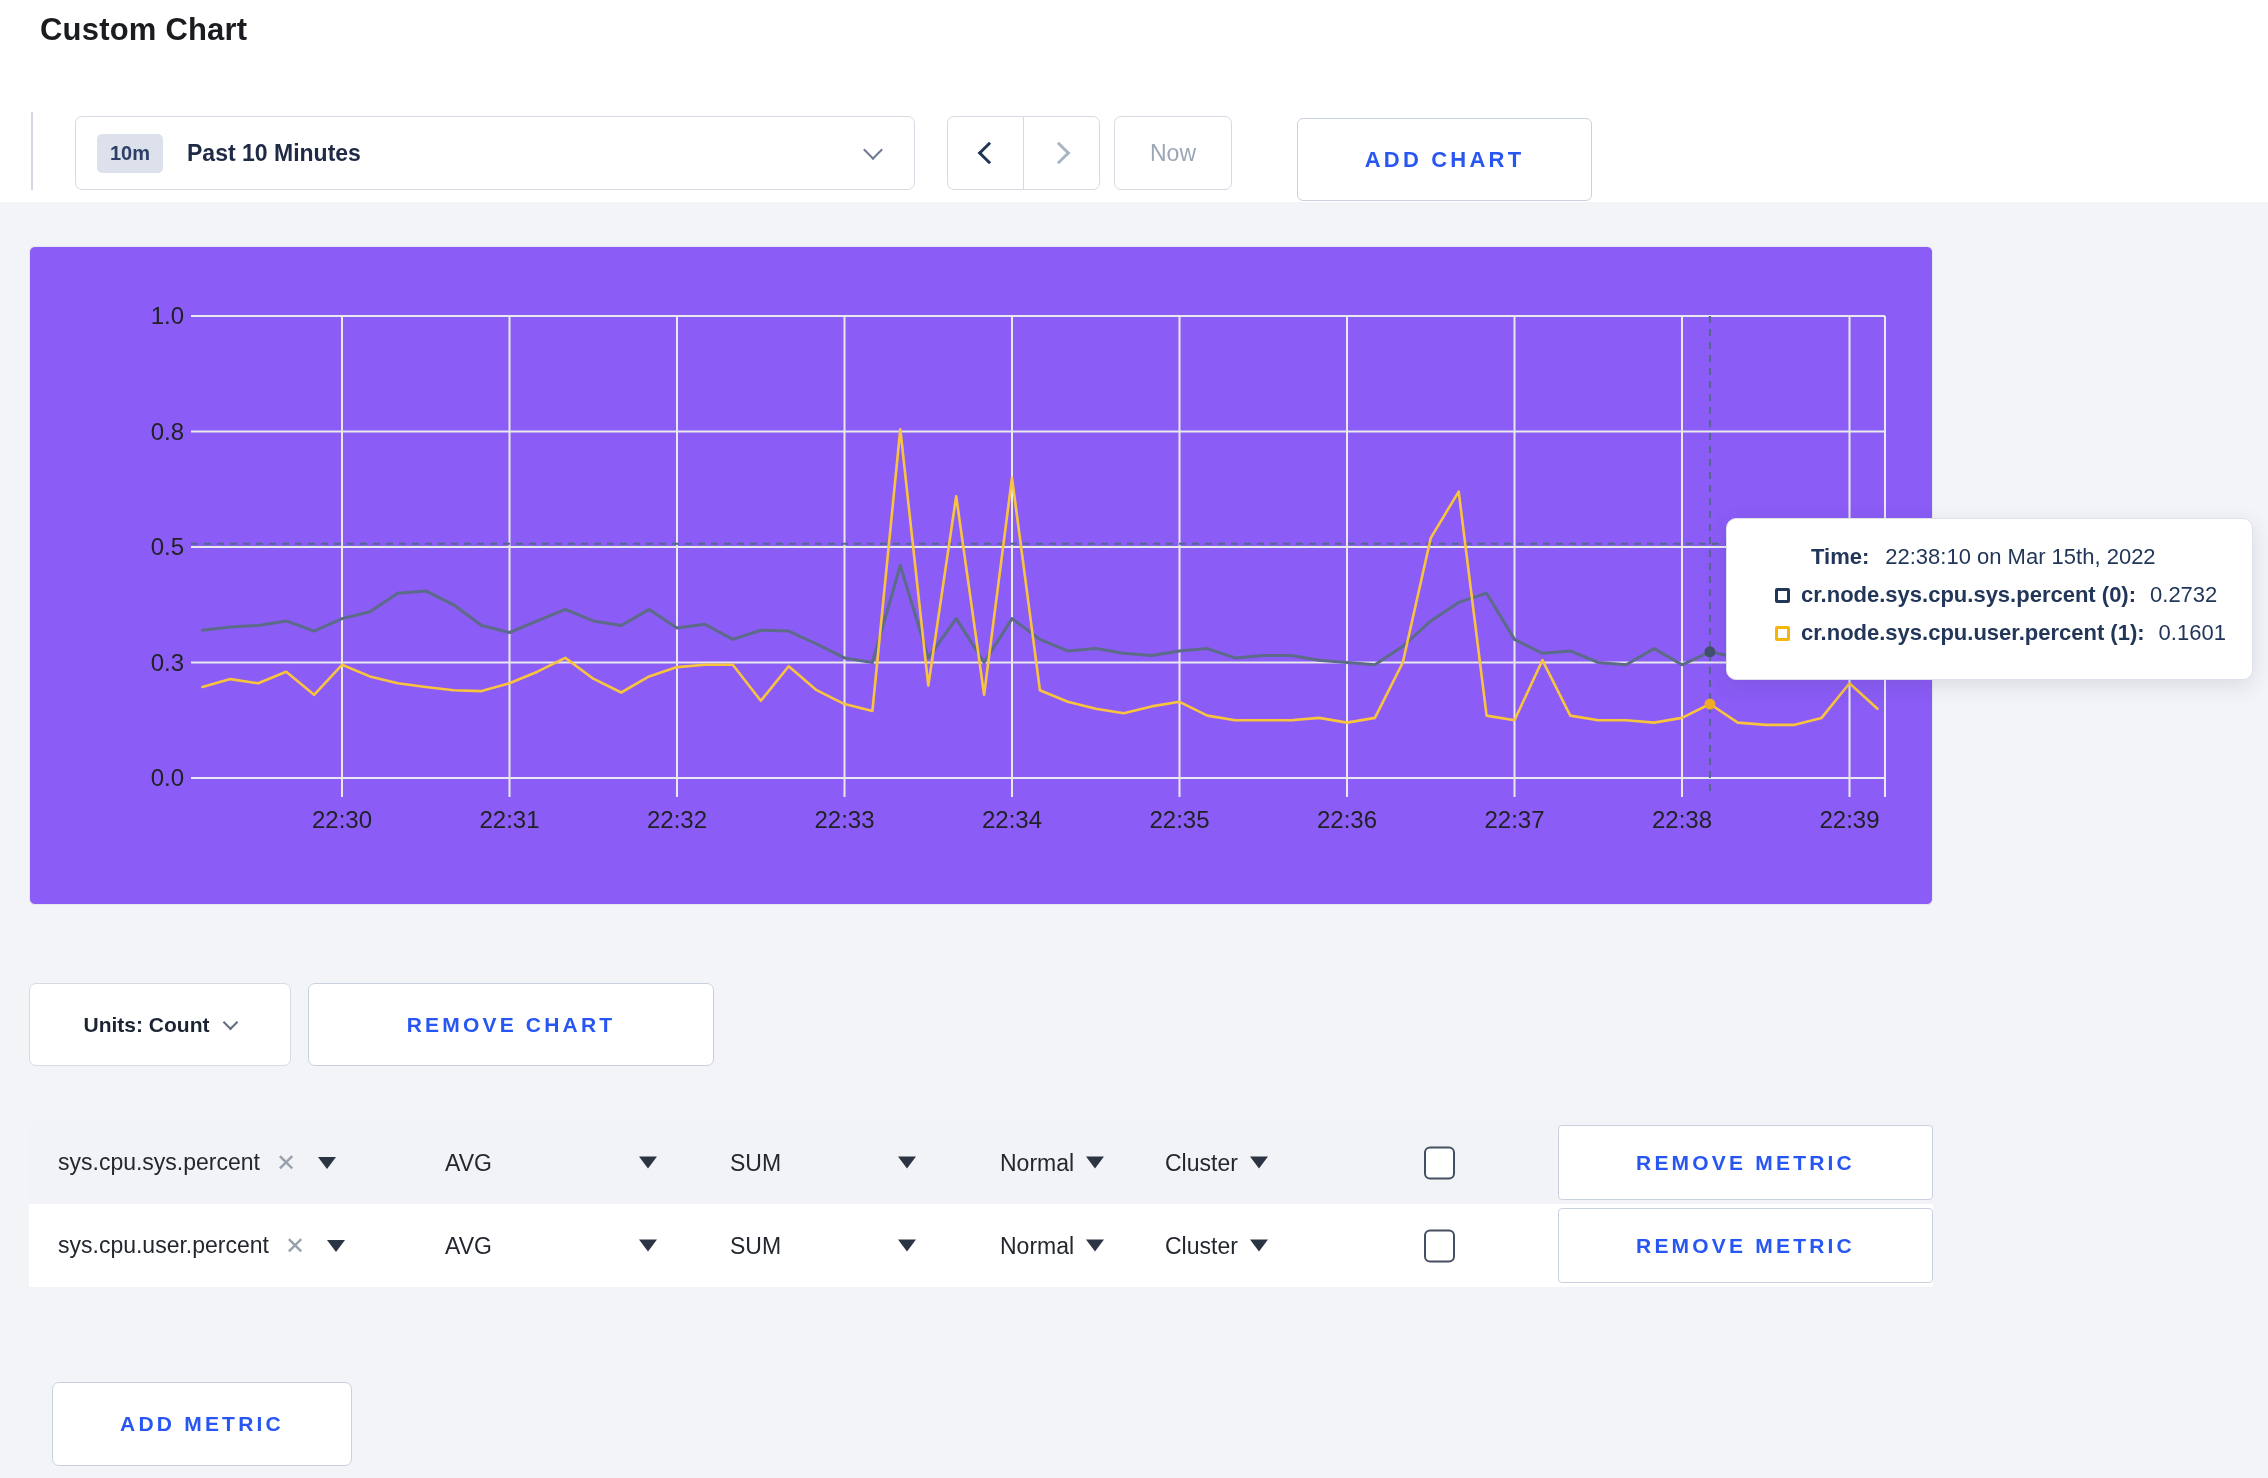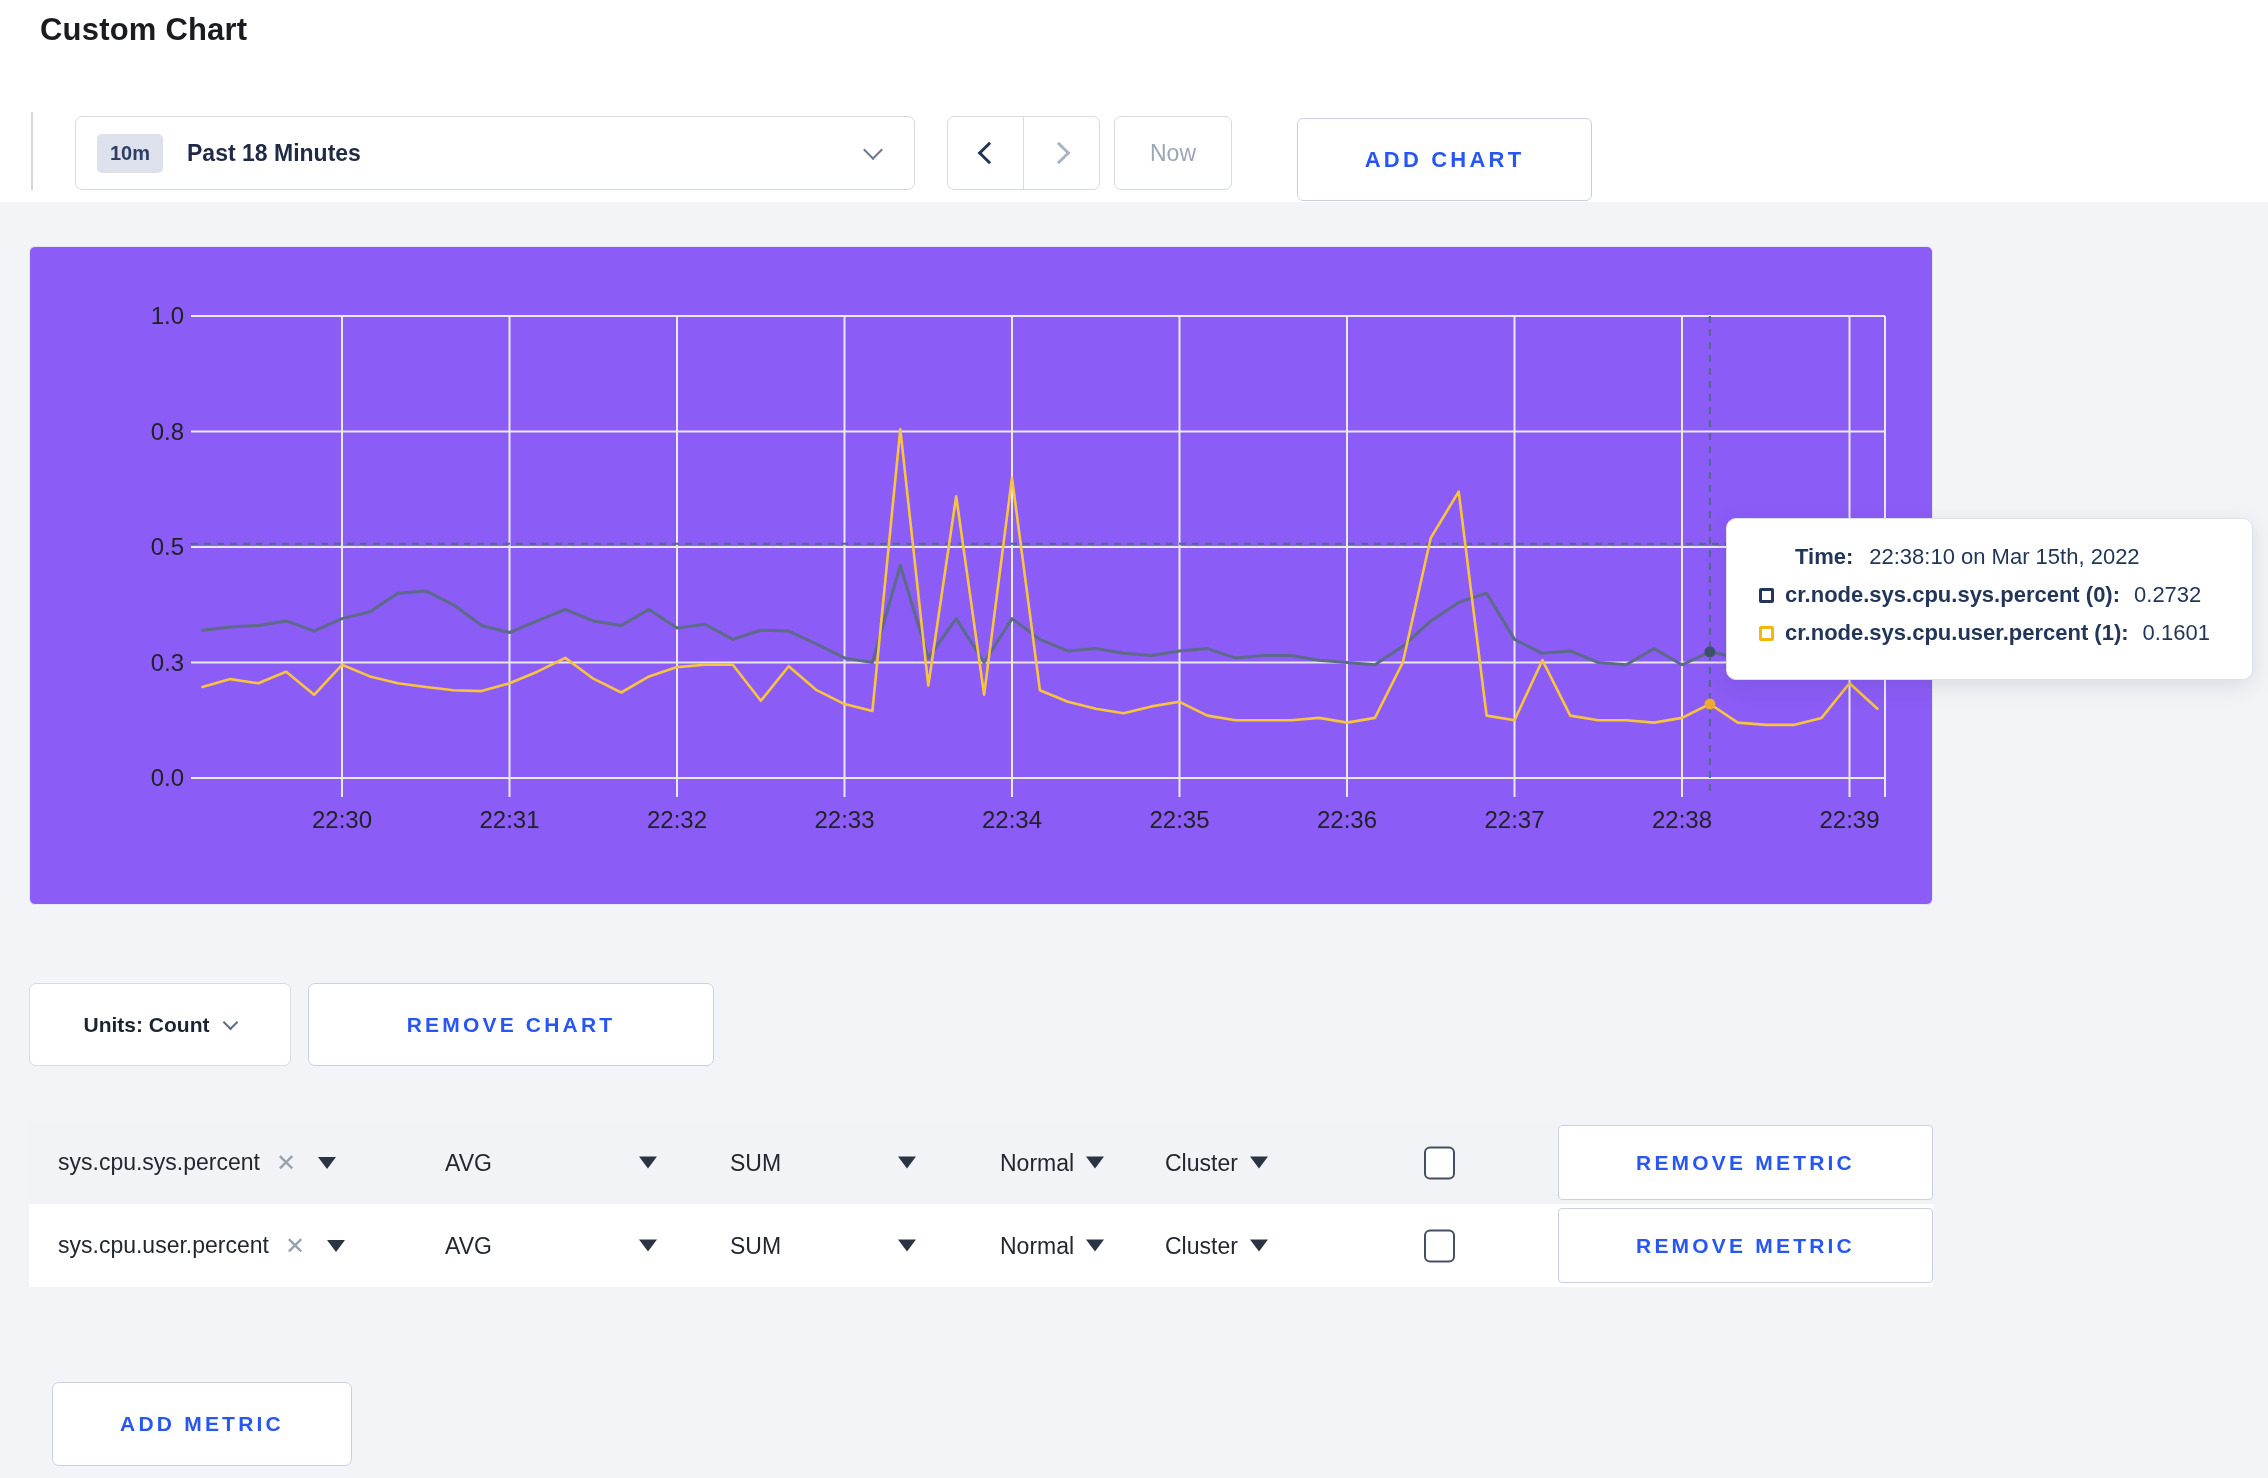--- a/index.html
+++ b/index.html
@@ -38,21 +38,21 @@
   .add-chart-btn { position:absolute; left:1297px; top:112px; width:295px; height:83px; font-size:22px; border-radius:6px;margin-top:6px; }
 
   
   .chart-card { position:absolute; left:29px; top:246px; width:1904px; height:659px;
                 background:#8b5cf6; border:1px solid #e4e7ed; border-radius:6px; }
   .chart-card svg { position:absolute; left:0; top:0; }
 
   
   .tooltip { position:absolute; left:1726px; top:518px; width:527px; height:162px; background:#fff;
              border:1px solid #dde1e9; border-radius:10px; z-index:20;
-             box-shadow:0 6px 22px rgba(40,50,80,.12); padding:25px 24px 0 32px;
+             box-shadow:0 6px 22px rgba(40,50,80,.12); padding:25px 24px 0 48px;
              display:flex; flex-direction:column; gap:12px; }
   .tt-row { display:flex; align-items:center; font-size:22px; color:#223659; }
   .tt-time-label { font-weight:700; margin-left:36px; }
   .tt-time-value { margin-left:16px; }
   .tt-square { width:15px; height:15px; border:3.5px solid; border-radius:2px; margin-right:11px; flex:0 0 auto; background:#fff; }
   .tt-name { font-weight:700; }
   .tt-value { margin-left:14px; }
 
   
   .units-btn { position:absolute; left:29px; top:983px; width:262px; height:83px; border-radius:7px; }
@@ -82,21 +82,21 @@
 <body>
 
 <div class="topband"></div>
 
 <h1 class="page-title">Custom Chart</h1>
 
 <div class="tsel-divider"></div>
 
 <button class="btn time-dropdown">
   <span class="time-badge">10m</span>
-  <span class="time-label">Past 18 Minutes</span>
+  <span class="time-label">Past 10 Minutes</span>
   <span class="chev-down"></span>
 </button>
 
 <div class="pager">
   <button class="pager-btn">
     <span class="chev-left"></span>
   </button>
   <button class="pager-btn">
     <span class="chev-right"></span>
   </button>

